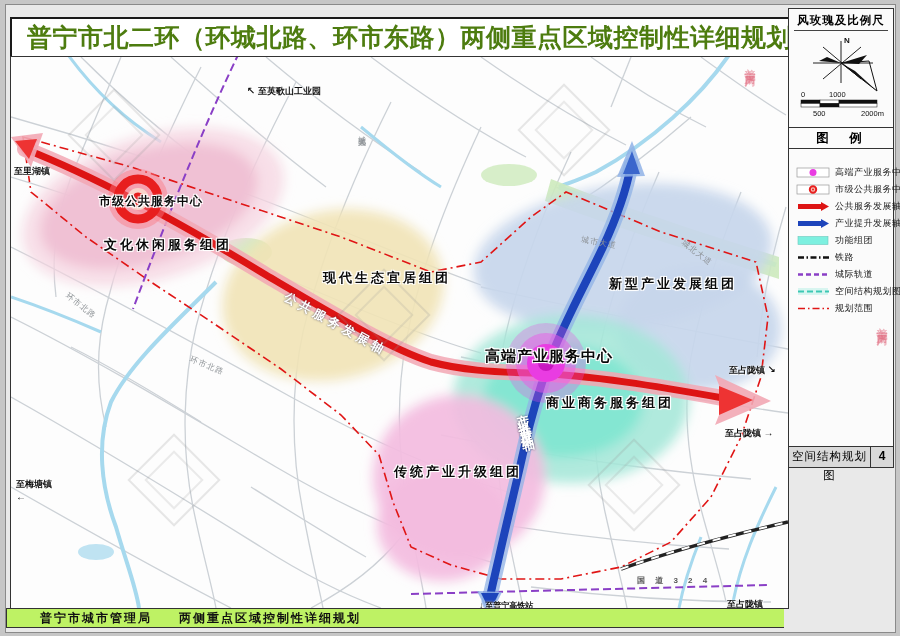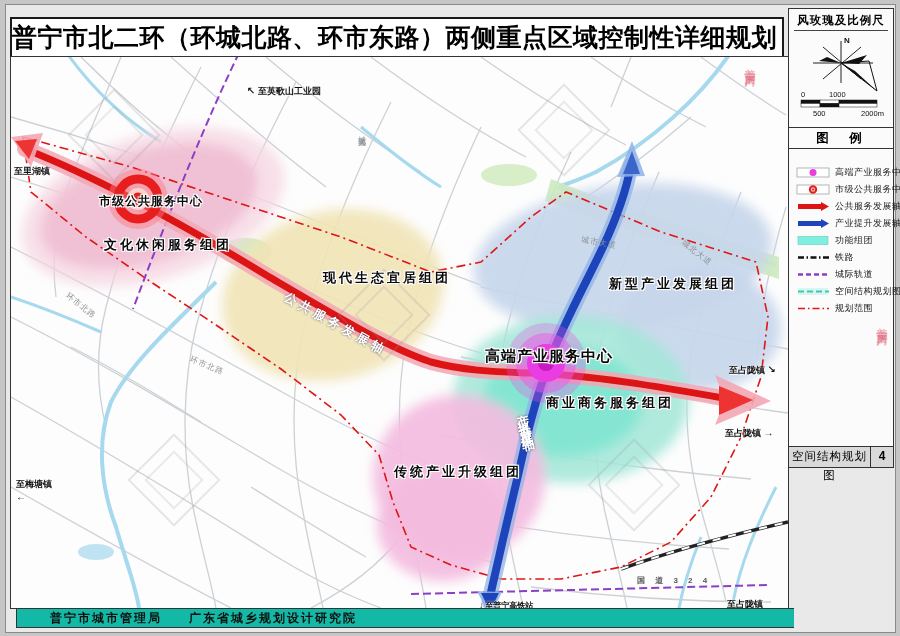--- a/index.html
+++ b/index.html
@@ -4,21 +4,21 @@
 <style>
   html,body{margin:0;padding:0;}
   .page{position:relative;width:900px;height:636px;background:#c6c6c6;
         font-family:"Liberation Sans","DejaVu Sans",sans-serif;overflow:hidden;}
   .sheet{position:absolute;left:5px;top:4px;width:889px;height:627px;
          background:#e9e9e9;border:1px solid #8a8a8a;}
 
   
   .title-box{position:absolute;left:10px;top:17px;width:770px;height:38px;
              background:#ffffff;border:2px solid #1a1a1a;line-height:36px;
-             font-size:25px;font-weight:bold;color:#000000;padding-left:0;
+             font-size:25px;font-weight:bold;color:#4d7c0f;padding-left:15px;
              letter-spacing:0.5px;white-space:nowrap;overflow:hidden;}
 
   
   .map-box{position:absolute;left:10px;top:56px;width:777px;height:551px;
            border:1px solid #333;background:#fdfdfd;overflow:hidden;}
   .map-box svg{position:absolute;left:0;top:0;}
 
   .mlabel{position:absolute;font-weight:bold;color:#0a0a0a;white-space:nowrap;
           text-shadow:1px 1px 0 #fff,-1px -1px 0 #fff,1px -1px 0 #fff,-1px 1px 0 #fff,0 0 3px #fff;}
   .zone{font-size:13px;letter-spacing:3px;}
@@ -55,22 +55,22 @@
   .legend-row{display:flex;align-items:center;height:13px;margin:4px 0 4px 7px;}
   .legend-row svg{flex:0 0 auto;margin-right:5px;}
   .legend-label{font-size:9px;color:#1a1a1a;white-space:nowrap;letter-spacing:0.5px;}
   .panel-footer{height:20px;border-top:1px solid #333;display:flex;}
   .pf-cell1{flex:1;border-right:1px solid #333;background:#d9d9d9;font-weight:normal;
             font-size:11.5px;line-height:19px;text-align:center;letter-spacing:1px;}
   .pf-cell2{width:22px;background:#d9d9d9;font-weight:bold;font-size:12px;
             line-height:19px;text-align:center;}
 
   
-  .footer-bar{position:absolute;left:16px;top:608px;width:778px;height:20px;
-              background:#14b8a6;border-top:1px solid #333;border-bottom:1px solid #333;
+  .footer-bar{position:absolute;left:6px;top:608px;width:778px;height:20px;
+              background:#bef264;border-top:1px solid #333;border-bottom:1px solid #333;
               border-left:1px solid #333;box-sizing:border-box;}
   .footer-bar span{position:absolute;top:0;line-height:18px;font-size:12px;
                    font-weight:bold;color:#111;letter-spacing:2px;white-space:nowrap;}
 </style>
 </head>
 <body>
 
 <div class="page">
   <div class="sheet"></div>
 
@@ -347,15 +347,15 @@
     </div>
 
     <div class="panel-footer">
       <div class="pf-cell1">空间结构规划图</div>
       <div class="pf-cell2">4</div>
     </div>
   </div>
 
   <div class="footer-bar">
     <span style="left:33px;">普宁市城市管理局</span>
-    <span style="left:172px;">广东省城乡规划设计研究院</span>
+    <span style="left:172px;">两侧重点区域控制性详细规划</span>
   </div>
 </div>
 
 </body></html>

